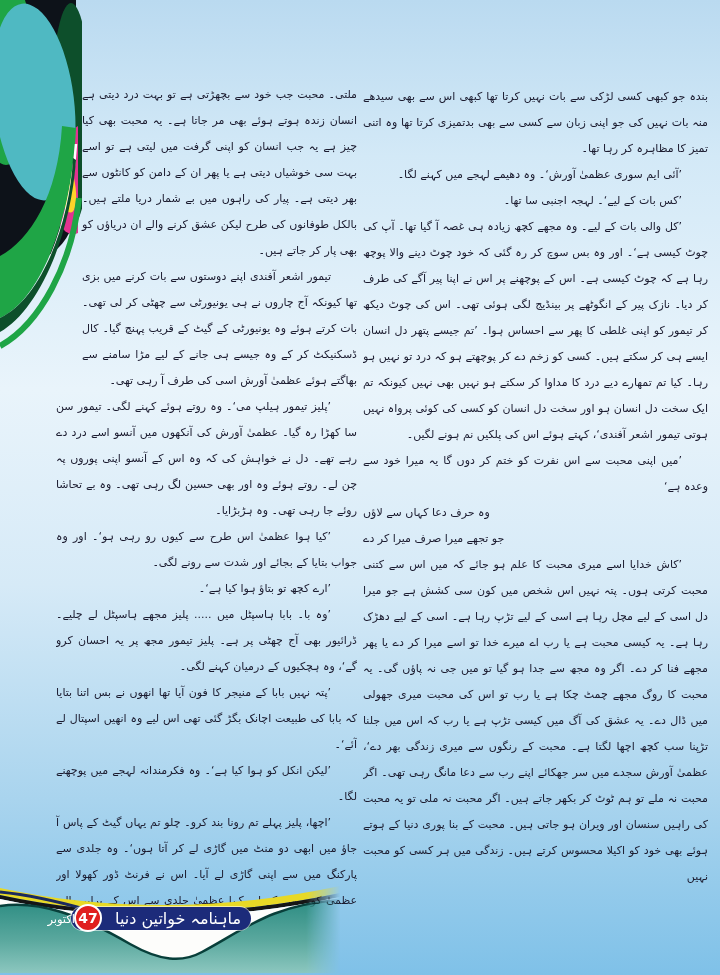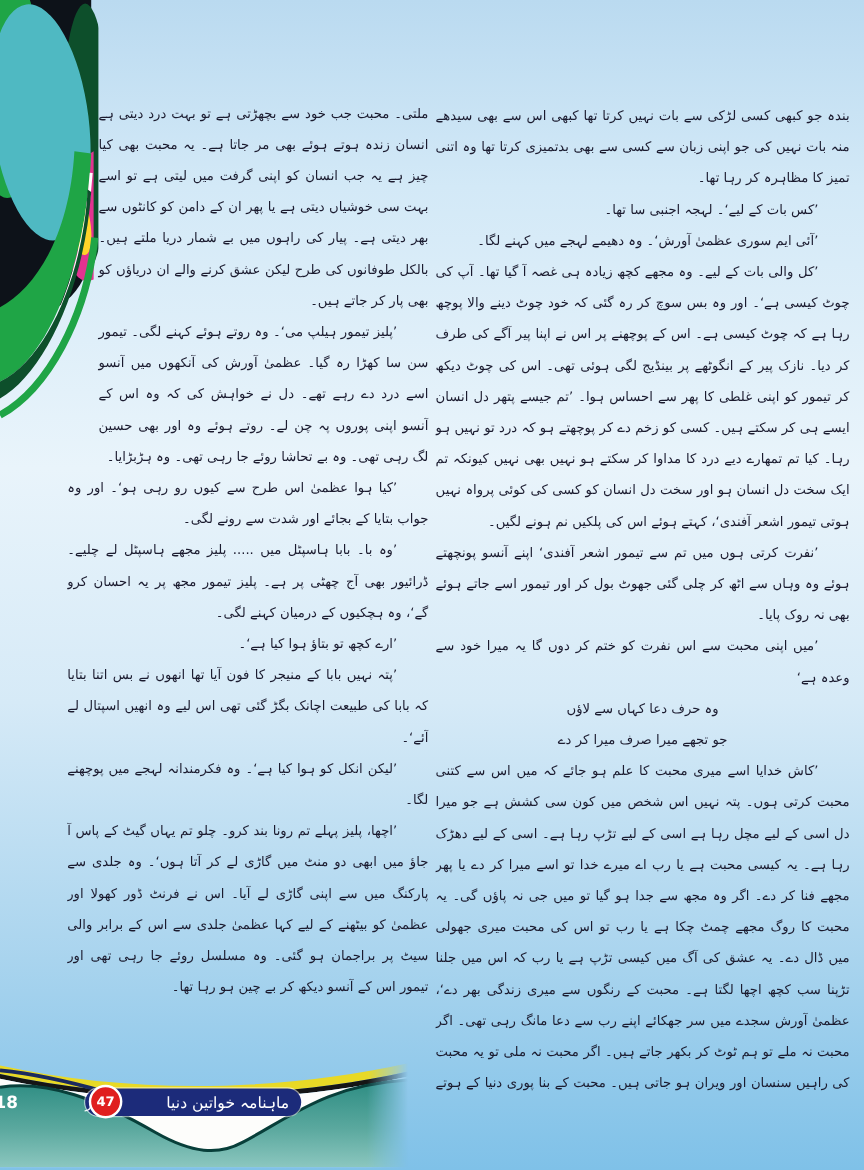--- a/index.html
+++ b/index.html
@@ -17,45 +17,45 @@
     text-align:justify;
     color:#1b1b2f;
     font-size:11px;
     line-height:26px;
     overflow:hidden;
   }
   .col-right{left:363px;top:84px;width:345px;height:834px;}
   .col-left {left:56px; top:82px;width:301px;height:838px;}
   .para{margin:0;}
   .para.indent{text-indent:26px;}
-  .para.verse{text-align:center;text-indent:0;}
+  .para.verse{text-align:left;text-indent:0;}
   .swirl-spacer{float:left;width:26px;height:278px;}
   
   .corner-art{position:absolute;left:0;top:0;}
   
   .footer-band{
     position:absolute;left:0;top:876px;width:340px;height:97px;
     -webkit-mask-image:linear-gradient(90deg,#000 90%,rgba(0,0,0,0) 100%);
             mask-image:linear-gradient(90deg,#000 90%,rgba(0,0,0,0) 100%);
   }
   .footer-label{
     position:absolute;left:71px;top:907px;width:180px;height:23px;
     background:#1c2b7a;border-radius:12px;
     display:flex;align-items:center;direction:rtl;
     padding:0 10px 0 34px;box-sizing:border-box;
     color:#ffffff;gap:8px;white-space:nowrap;
     box-shadow:0 0 0 1px rgba(255,255,255,.55);
   }
-  .footer-label .mag{font-size:13px;margin-left:32px;}
+  .footer-label .mag{font-size:16px;margin-left:32px;}
   .footer-label .month{font-size:11.5px;margin-left:48px;}
   .footer-label .year{font-size:14px;font-weight:bold;direction:ltr;}
   .page-badge{
     position:absolute;left:74px;top:904px;width:28px;height:28px;
     background:#e01f1f;border:2px solid #ffffff;border-radius:50%;
-    color:#fff;font-size:11px;font-weight:bold;
+    color:#fff;font-size:14px;font-weight:bold;
     display:flex;align-items:center;justify-content:center;
     box-sizing:border-box;z-index:2;
   }
 </style>
 </head>
 <body>
 
 <div class="page">
 
   <svg class="corner-art" width="82" height="350" viewBox="0 0 82 350" aria-hidden="true">
@@ -67,37 +67,37 @@
     <ellipse cx="66" cy="184" rx="9" ry="29" transform="rotate(-10 66 184)" fill="#ffd42a"></ellipse>
     <ellipse cx="34" cy="102" rx="40" ry="99" transform="rotate(-7 34 102)" fill="#4fb9c2"></ellipse>
     <path d="M76,128 C72,220 40,300 0,318 L0,256 C30,240 58,196 62,126 Z" fill="#1fa546"></path>
     <path d="M76,144 C70,230 38,304 0,326" fill="none" stroke="#ffffff" stroke-width="2.5"></path>
     <path d="M76,160 C70,242 36,312 0,332 L0,318 C42,298 70,222 73,158 Z" fill="#0d4f2b"></path>
     <path d="M79,198 C72,264 40,324 0,346" fill="none" stroke="#1fa546" stroke-width="6"></path>
   </svg>
 
   <section class="col col-right" dir="rtl">
       <p class="para flush">بندہ جو کبھی کسی لڑکی سے بات نہیں کرتا تھا کبھی اس سے بھی سیدھے منہ بات نہیں کی جو اپنی زبان سے کسی سے بھی بدتمیزی کرتا تھا وہ اتنی تمیز کا مظاہرہ کر رہا تھا۔</p>
+      <p class="para indent">’آئی ایم سوری عظمیٰ آورش‘۔ وہ دھیمے لہجے میں کہنے لگا۔</p>
       <p class="para indent">’کس بات کے لیے‘۔ لہجہ اجنبی سا تھا۔</p>
-      <p class="para indent">’آئی ایم سوری عظمیٰ آورش‘۔ وہ دھیمے لہجے میں کہنے لگا۔</p>
       <p class="para indent">’کل والی بات کے لیے۔ وہ مجھے کچھ زیادہ ہی غصہ آ گیا تھا۔ آپ کی چوٹ کیسی ہے‘۔ اور وہ بس سوچ کر رہ گئی کہ خود چوٹ دینے والا پوچھ رہا ہے کہ چوٹ کیسی ہے۔ اس کے پوچھنے پر اس نے اپنا پیر آگے کی طرف کر دیا۔ نازک پیر کے انگوٹھے پر بینڈیج لگی ہوئی تھی۔ اس کی چوٹ دیکھ کر تیمور کو اپنی غلطی کا پھر سے احساس ہوا۔ ’تم جیسے پتھر دل انسان ایسے ہی کر سکتے ہیں۔ کسی کو زخم دے کر پوچھتے ہو کہ درد تو نہیں ہو رہا۔ کیا تم تمھارے دیے درد کا مداوا کر سکتے ہو نہیں بھی نہیں کیونکہ تم ایک سخت دل انسان ہو اور سخت دل انسان کو کسی کی کوئی پرواہ نہیں ہوتی تیمور اشعر آفندی‘، کہتے ہوئے اس کی پلکیں نم ہونے لگیں۔</p>
-      <p class="para indent">’نفرت کرتی ہوں میں تم سے تیمور اشعر آفندی‘ اپنے آنسو پونچھتے ہوئے وہ وہاں سے اٹھ کر چلی گئی جھوٹ بول کر اور تیمور اسے جاتے ہوئے بھی نہ روک پایا۔</p>
       <p class="para indent">’میں اپنی محبت سے اس نفرت کو ختم کر دوں گا یہ میرا خود سے وعدہ ہے‘</p>
       <p class="para verse">وہ حرف دعا کہاں سے لاؤں</p>
       <p class="para verse">جو تجھے میرا صرف میرا کر دے</p>
       <p class="para indent">’کاش خدایا اسے میری محبت کا علم ہو جائے کہ میں اس سے کتنی محبت کرتی ہوں۔ پتہ نہیں اس شخص میں کون سی کشش ہے جو میرا دل اسی کے لیے مچل رہا ہے اسی کے لیے تڑپ رہا ہے۔ اسی کے لیے دھڑک رہا ہے۔ یہ کیسی محبت ہے یا رب اے میرے خدا تو اسے میرا کر دے یا پھر مجھے فنا کر دے۔ اگر وہ مجھ سے جدا ہو گیا تو میں جی نہ پاؤں گی۔ یہ محبت کا روگ مجھے چمٹ چکا ہے یا رب تو اس کی محبت میری جھولی میں ڈال دے۔ یہ عشق کی آگ میں کیسی تڑپ ہے یا رب کہ اس میں جلنا تڑپنا سب کچھ اچھا لگتا ہے۔ محبت کے رنگوں سے میری زندگی بھر دے‘، عظمیٰ آورش سجدے میں سر جھکائے اپنے رب سے دعا مانگ رہی تھی۔ اگر محبت نہ ملے تو ہم ٹوٹ کر بکھر جاتے ہیں۔ اگر محبت نہ ملی تو یہ محبت کی راہیں سنسان اور ویران ہو جاتی ہیں۔ محبت کے بنا پوری دنیا کے ہوتے ہوئے بھی خود کو اکیلا محسوس کرتے ہیں۔ زندگی میں ہر کسی کو محبت نہیں</p>
     </section>
 
   <section class="col col-left" dir="rtl">
     <div class="swirl-spacer"></div>
   <p class="para flush">ملتی۔ محبت جب خود سے بچھڑتی ہے تو بہت درد دیتی ہے انسان زندہ ہوتے ہوئے بھی مر جاتا ہے۔ یہ محبت بھی کیا چیز ہے یہ جب انسان کو اپنی گرفت میں لیتی ہے تو اسے بہت سی خوشیاں دیتی ہے یا پھر ان کے دامن کو کانٹوں سے بھر دیتی ہے۔ پیار کی راہوں میں بے شمار دریا ملتے ہیں۔ بالکل طوفانوں کی طرح لیکن عشق کرنے والے ان دریاؤں کو بھی پار کر جاتے ہیں۔</p>
+      <p class="para indent">تیمور اشعر آفندی اپنے دوستوں سے بات کرنے میں بزی تھا کیونکہ آج چاروں نے ہی یونیورٹی سے چھٹی کر لی تھی۔ بات کرتے ہوئے وہ یونیورٹی کے گیٹ کے قریب پہنچ گیا۔ کال ڈسکنیکٹ کر کے وہ جیسے ہی جانے کے لیے مڑا سامنے سے بھاگتے ہوئے عظمیٰ آورش اسی کی طرف آ رہی تھی۔</p>
       <p class="para indent">’پلیز تیمور ہیلپ می‘۔ وہ روتے ہوئے کہنے لگی۔ تیمور سن سا کھڑا رہ گیا۔ عظمیٰ آورش کی آنکھوں میں آنسو اسے درد دے رہے تھے۔ دل نے خواہش کی کہ وہ اس کے آنسو اپنی پوروں پہ چن لے۔ روتے ہوئے وہ اور بھی حسین لگ رہی تھی۔ وہ بے تحاشا روئے جا رہی تھی۔ وہ ہڑبڑایا۔</p>
       <p class="para indent">’کیا ہوا عظمیٰ اس طرح سے کیوں رو رہی ہو‘۔ اور وہ جواب بتایا کے بجائے اور شدت سے رونے لگی۔</p>
+      <p class="para indent">’ارے کچھ تو بتاؤ ہوا کیا ہے‘۔</p>
       <p class="para indent">’وہ با۔ بابا ہاسپٹل میں ..... پلیز مجھے ہاسپٹل لے چلیے۔ ڈرائیور بھی آج چھٹی پر ہے۔ پلیز تیمور مجھ پر یہ احسان کرو گے‘، وہ ہچکیوں کے درمیان کہنے لگی۔</p>
-      <p class="para indent">’ارے کچھ تو بتاؤ ہوا کیا ہے‘۔</p>
       <p class="para indent">’پتہ نہیں بابا کے منیجر کا فون آیا تھا انھوں نے بس اتنا بتایا کہ بابا کی طبیعت اچانک بگڑ گئی تھی اس لیے وہ انھیں اسپتال لے آئے‘۔</p>
       <p class="para indent">’لیکن انکل کو ہوا کیا ہے‘۔ وہ فکرمندانہ لہجے میں پوچھنے لگا۔</p>
       <p class="para indent">’اچھا، پلیز پہلے تم رونا بند کرو۔ چلو تم یہاں گیٹ کے پاس آ جاؤ میں ابھی دو منٹ میں گاڑی لے کر آتا ہوں‘۔ وہ جلدی سے پارکنگ میں سے اپنی گاڑی لے آیا۔ اس نے فرنٹ ڈور کھولا اور عظمیٰ کو بیٹھنے کے لیے کہا عظمیٰ جلدی سے اس کے برابر والی سیٹ پر براجمان ہو گئی۔ وہ مسلسل روئے جا رہی تھی اور تیمور اس کے آنسو دیکھ کر بے چین ہو رہا تھا۔</p>
     </section>
 
   <svg class="footer-band" width="340" height="97" viewBox="0 0 340 97" aria-hidden="true">
     <defs>
       <linearGradient id="tealGrad" x1="0" y1="0" x2="0" y2="1">
         <stop offset="0" stop-color="#2c8c82"></stop>
         <stop offset="0.55" stop-color="#5aa89e"></stop>

